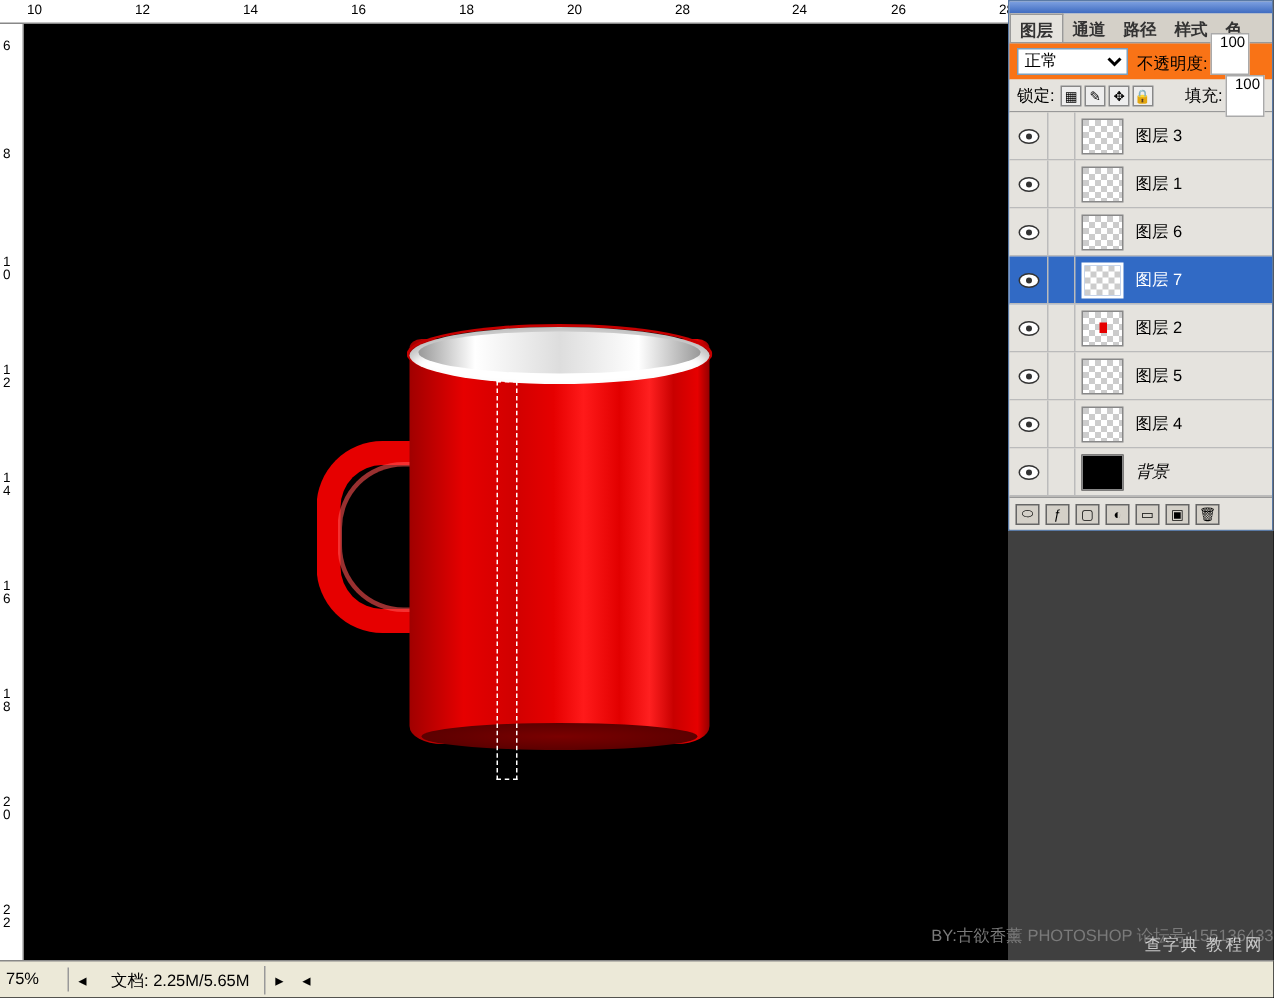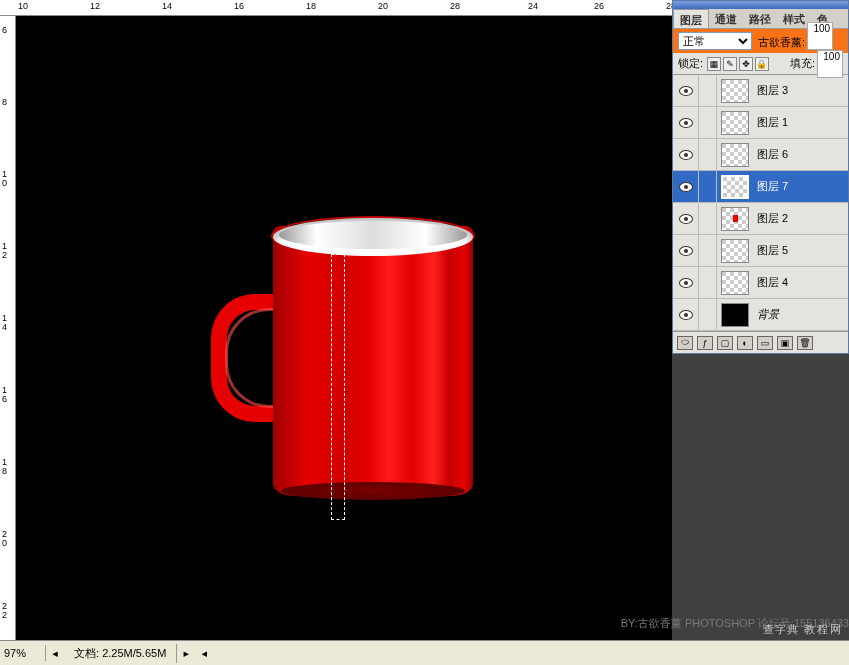--- a/index.html
+++ b/index.html
@@ -119,21 +119,21 @@
     <div class="panel-tab active">图层</div>
     <div class="panel-tab">通道</div>
     <div class="panel-tab">路径</div>
     <div class="panel-tab">样式</div>
     <div class="panel-tab">色</div>
   </div>
   <div class="panel-row1">
     <select class="blend-select">
       <option>正常</option>
     </select>
-    <span class="opacity-label">古欲香薰:</span>
+    <span class="opacity-label">不透明度:</span>
     <span class="val-field">100</span>
   </div>
   <div class="panel-row2">
     <span class="lock-label">锁定:</span>
     <span class="lock-icon">▦</span>
     <span class="lock-icon">✎</span>
     <span class="lock-icon">✥</span>
     <span class="lock-icon">🔒</span>
     <span class="fill-label">填充:</span>
     <span class="val-field">100</span>
@@ -215,21 +215,21 @@
   </div>
 </div>
 
 <div class="credit">BY:古欲香薰  PHOTOSHOP  论坛号:155136433</div>
 <div class="watermark">
   <span>查字典</span>
   <span class="sub">教程网</span>
 </div>
 
 <div class="status-bar">
-  <div class="zoom-box">97%</div>
+  <div class="zoom-box">75%</div>
   <span class="status-arrow">◂</span>
   <div class="doc-info">
     <span>文档:</span>
     <span>2.25M/5.65M</span>
   </div>
   <span class="status-arrow">▸</span>
   <span class="status-arrow">◂</span>
 </div>
 
 </body></html>

